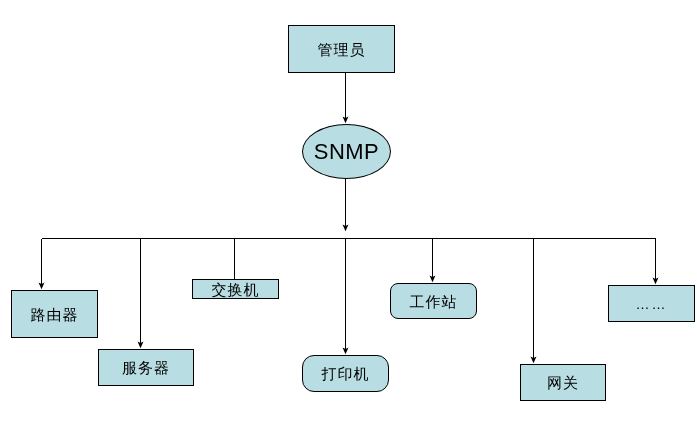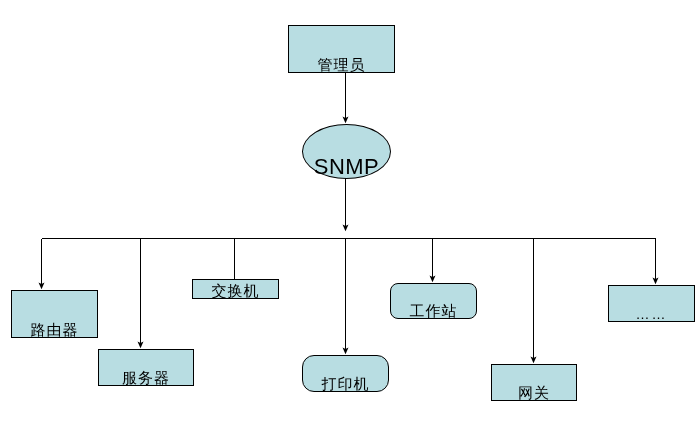--- a/index.html
+++ b/index.html
@@ -22,21 +22,21 @@
     position: absolute;
     left: 0;
     top: 0;
     width: 697px;
     height: 446px;
   }
   .node {
     position: absolute;
     box-sizing: border-box;
     display: flex;
-    align-items: flex-end;
+    align-items: center;
     justify-content: center;
     background: #b8dde2;
     border: 1px solid #000000;
     color: #000000;
     font-size: 15px;
     line-height: 1;
     letter-spacing: 1px;
     white-space: nowrap;
     user-select: none;
   }
@@ -100,21 +100,21 @@
   </div>
 
   <div class="node" style="left:302px; top:355px; width:87px; height:37px;border-radius:12px;">
     <span>打印机</span>
   </div>
 
   <div class="node" style="left:390px; top:283px; width:87px; height:36px;border-radius:8px;">
     <span>工作站</span>
   </div>
 
-  <div class="node" style="left:491px; top:364px; width:86px; height:37px;">
+  <div class="node" style="left:520px; top:364px; width:86px; height:37px;">
     <span>网关</span>
   </div>
 
   <div class="node node-ellipsis" style="left:608px; top:285px; width:87px; height:37px;">
     <span>……</span>
   </div>
 
 </div>
 
 </body></html>

